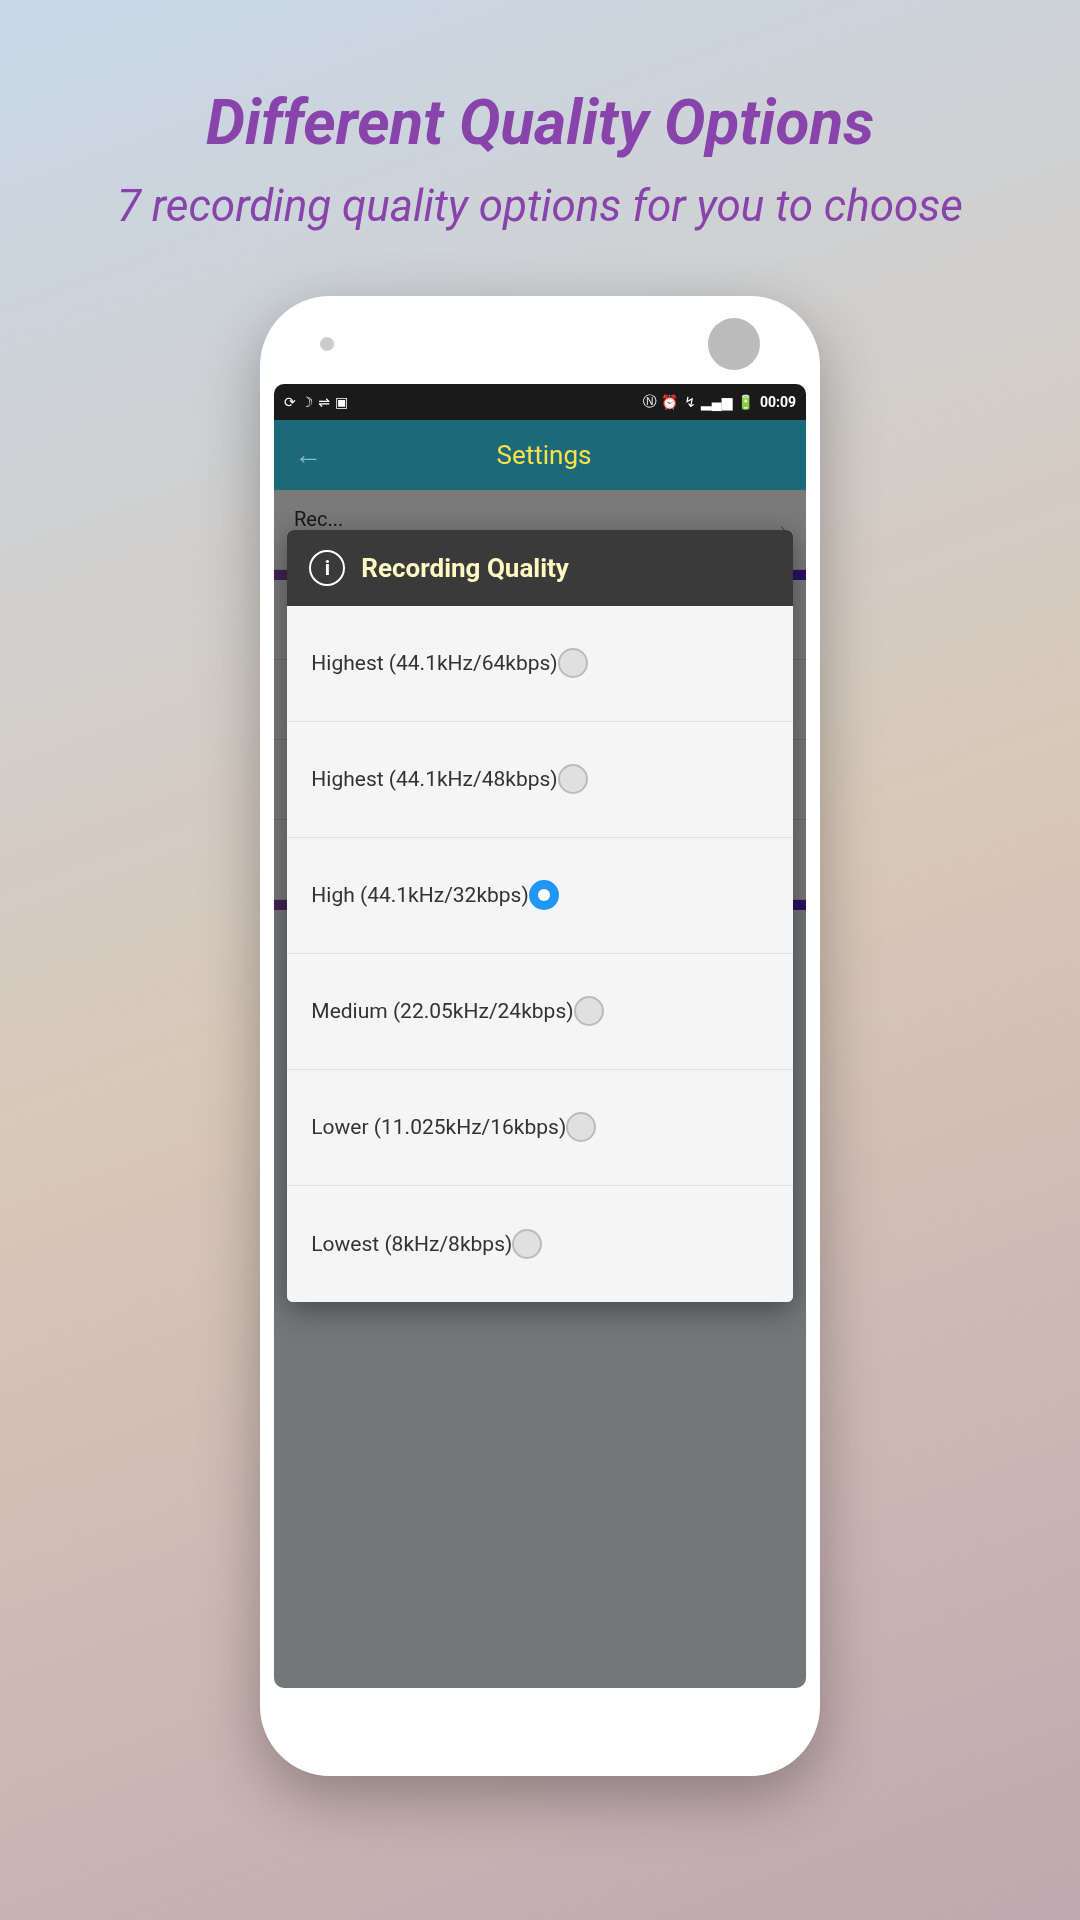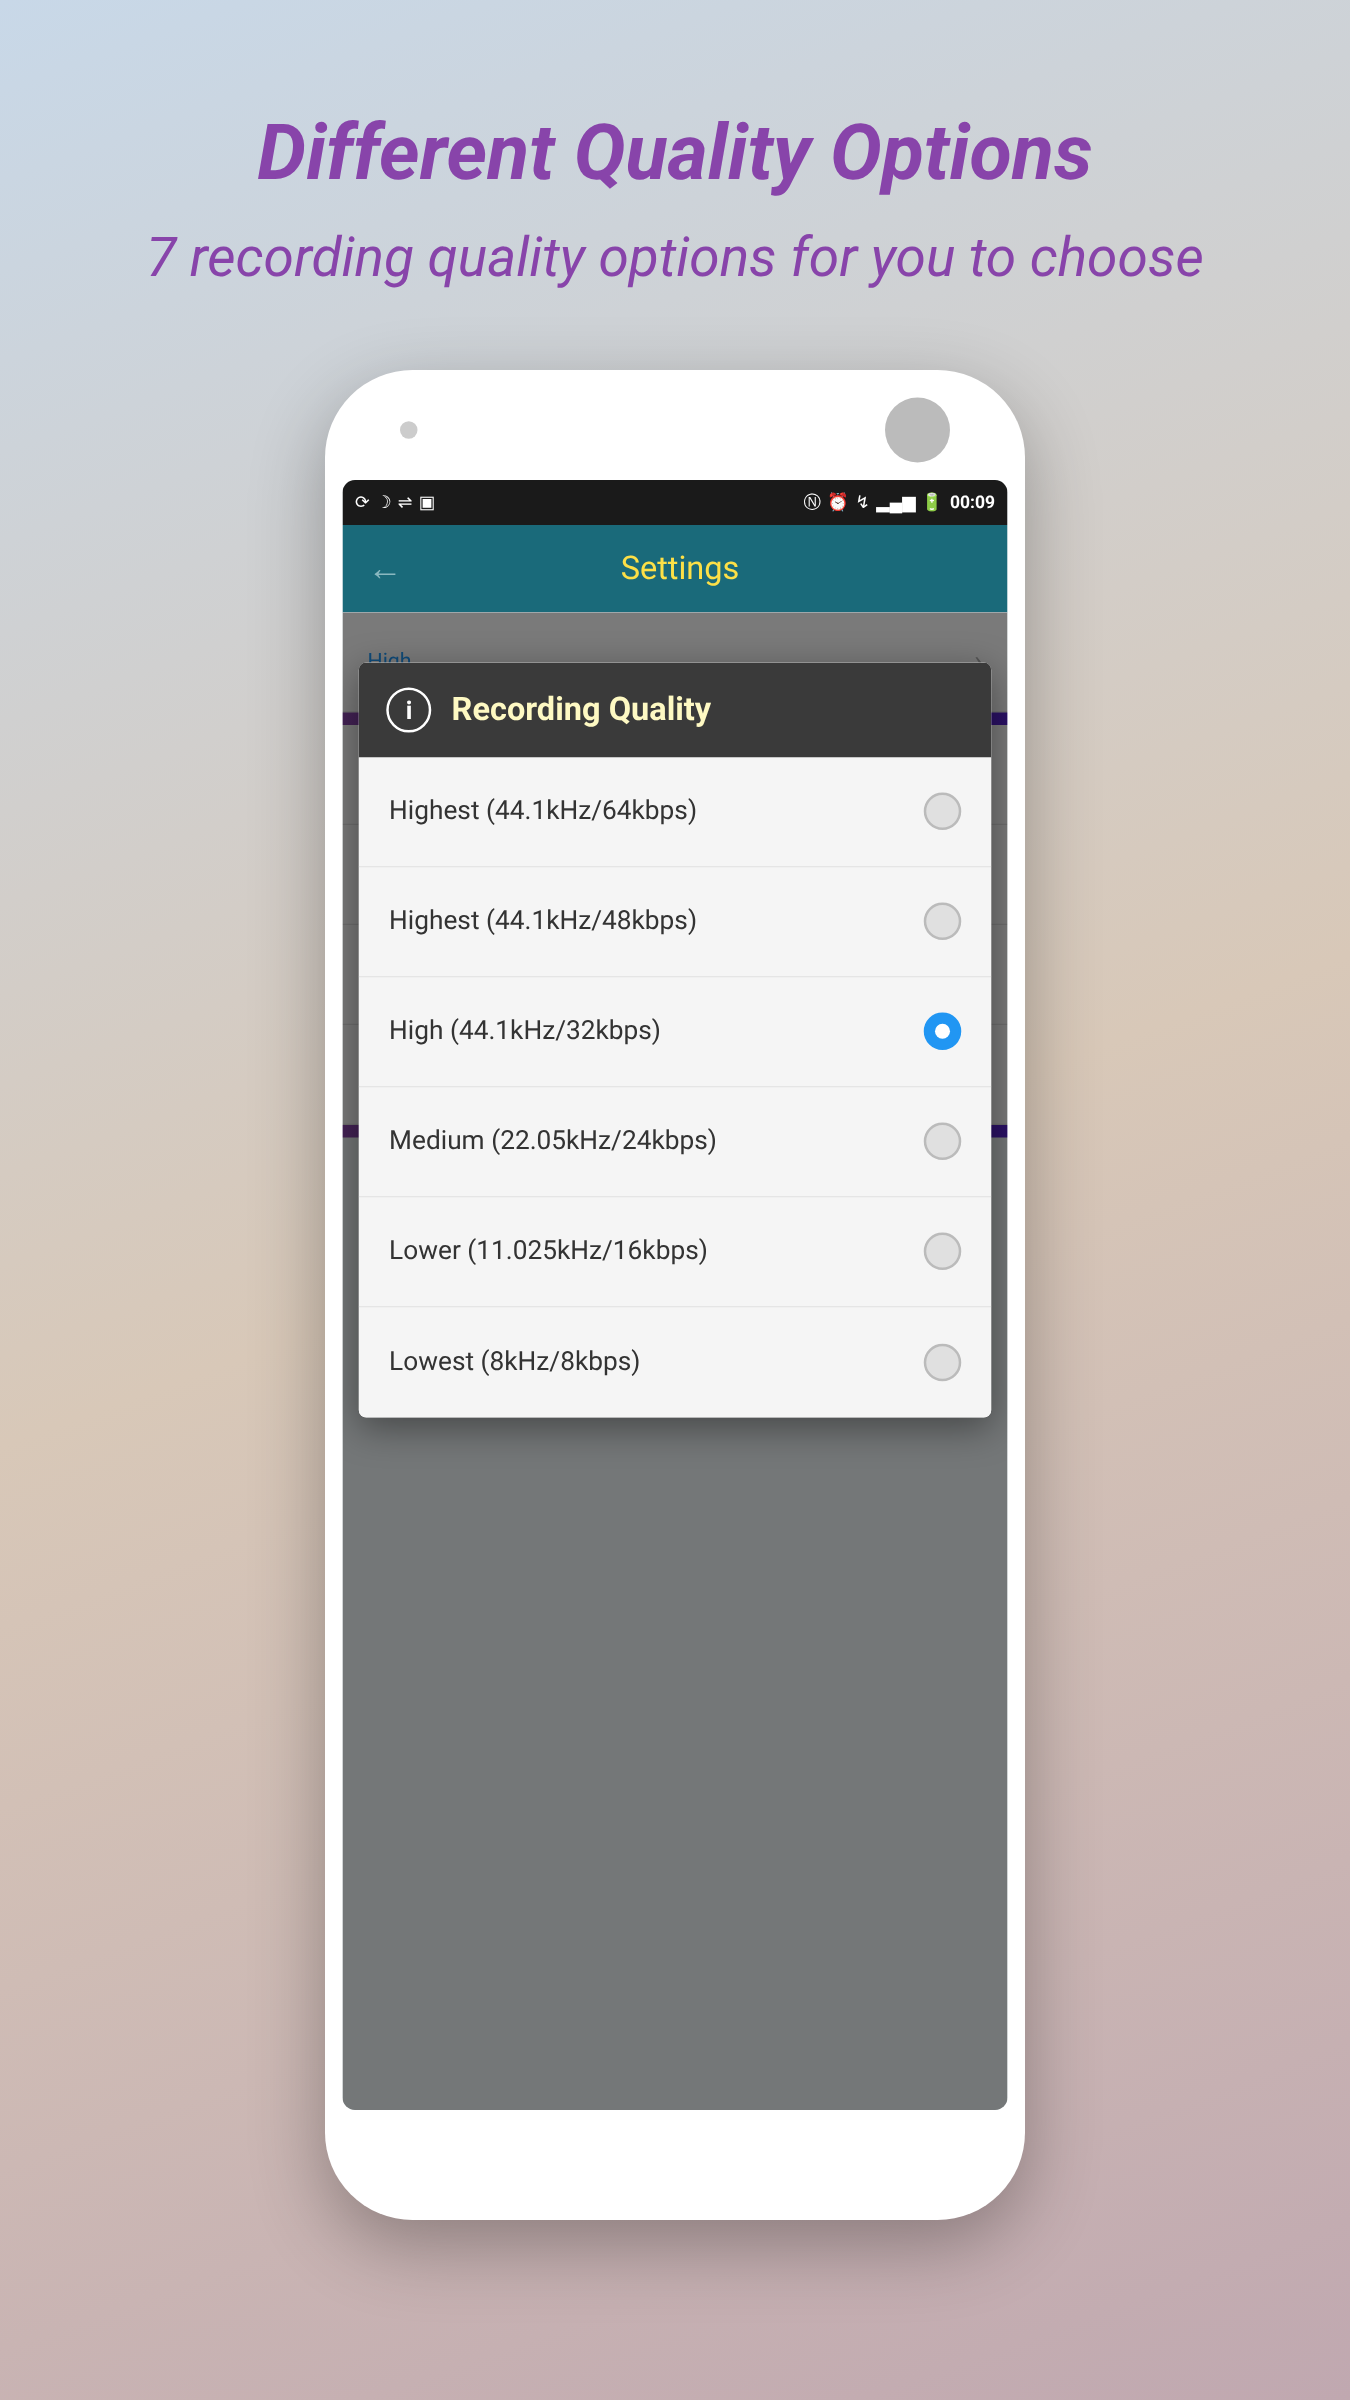--- a/index.html
+++ b/index.html
@@ -230,23 +230,23 @@
     .dialog-title {
       color: #fef9c3;
       font-size: 26px;
       font-weight: bold;
     }
 
     
     .radio-option {
       display: flex;
       align-items: center;
-      justify-content: space-between;
+      justify-content: flex-start;
       padding: 0 24px;
-      height: 88px;
+      height: 116px;
       border-bottom: 1px solid #e0e0e0;
       background: #f5f5f5;
     }
 
     .radio-option:last-child {
       border-bottom: none;
     }
 
     .radio-label {
       font-size: 21px;
@@ -313,20 +313,21 @@
 
     <div class="app-toolbar">
       <span class="toolbar-back">←</span>
       <span class="toolbar-title">Settings</span>
     </div>
 
     <div class="settings-list">
 
       <div class="settings-item">
         <div class="settings-item-content">
+          <div class="settings-item-label">Rec...</div>
           <div class="settings-item-value">High</div>
         </div>
         <span class="settings-chevron">›</span>
       </div>
 
       <div class="purple-bar"></div>
 
       <div class="settings-item">
         <div class="settings-item-content">
           <div class="settings-item-label">Rat...</div>

